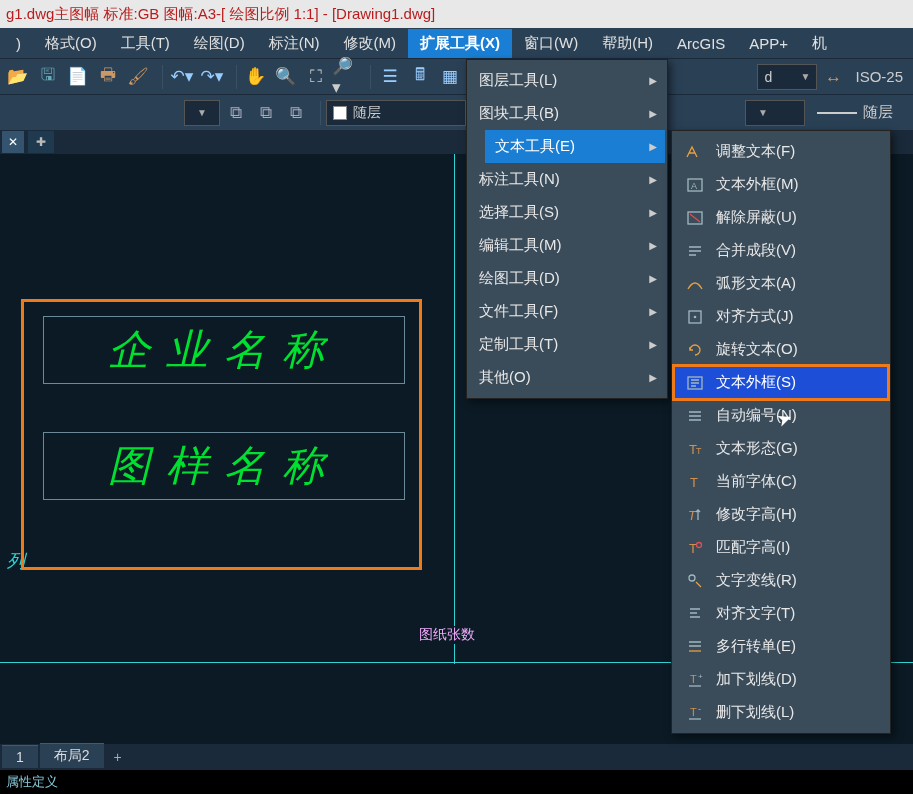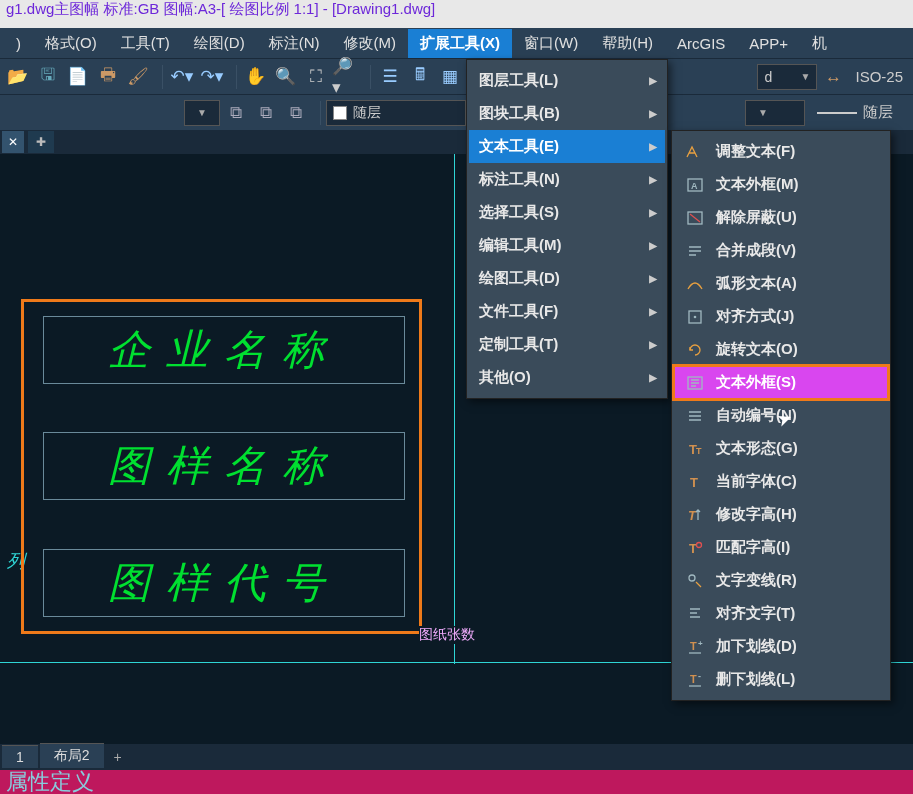--- a/index.html
+++ b/index.html
@@ -10,22 +10,23 @@
     font-size: 14px;
     color: #d0d0d0;
     overflow: hidden;
     position: relative;
   }
 
   
   .titlebar {
     height: 28px;
     background: #e8e8e8;
-    color: #6d28d9;
+    color: #b91c1c;
     display: flex;
+    align-items: center;
     padding: 0 6px;
     font-size: 15px;
     white-space: nowrap;
   }
 
   
   .menubar {
     height: 30px;
     background: #2a4055;
     display: flex;
@@ -110,21 +111,21 @@
   
   .canvas {
     position: relative;
     background: #0b1a25;
     width: 913px;
     height: 596px;
   }
   .title-block {
     position: absolute;
     left: 21px; top: 145px;
-    width: 401px; height: 335px;
+    width: 401px; height: 271px;
     border: 3px solid #ef7a1a;
     background: transparent;
     padding-left: 20px;
   }
   .tb-row {
     position: absolute;
     left: 19px;
     width: 362px; height: 68px;
     border: 1px solid #6a8a9a;
     display: flex; align-items: center; justify-content: center;
@@ -189,55 +190,55 @@
   .btab-plus {
     width: 24px; text-align: center;
     color: #aaa; font-size: 14px;
     padding: 3px 0;
   }
   .cmdline {
     position: absolute;
     left: 0; bottom: 0;
     height: 24px;
     width: 100%;
-    background: #be185d;
+    background: #000000;
     color: #8cd;
-    font-size: 22px;
+    font-size: 13px;
     padding: 0 6px;
     display: flex; align-items: center;
     font-family: "SimSun", serif;
   }
 
   
   .menu-panel {
     position: absolute;
     background: #3a4b5a;
     border: 1px solid #222;
     box-shadow: 3px 3px 8px rgba(0,0,0,.5);
     padding: 4px 2px;
     z-index: 10;
-    font-weight: bold;
   }
   .menu-line {
     display: flex; align-items: center;
     height: 33px;
     padding: 0 26px 0 10px;
     color: #e8e8e8;
     font-size: 15px;
     cursor: pointer;
     position: relative;
   }
   .menu-line:hover, .menu-line.hover {
     background: #1a7fd4;
     color: #fff;
+    margin-left: 16px;
   }
   .menu-line.highlight {
     outline: 3px solid #ef7a1a;
     outline-offset: -1px;
-    background: #d946ef;
+    background: #1d4ed8;
     color: #fff;
   }
   .menu-line .submenu-arrow {
     position: absolute;
     right: 8px;
     font-size: 10px;
     color: #ccc;
   }
   .menu-icon {
     width: 22px; height: 22px;
@@ -347,23 +348,20 @@
   <div class="cyan-line-h"></div>
   <span class="cyan-tick tick-left">列</span>
 
   <div class="title-block">
     <div class="tb-row r1">
       <span class="tb-text">企业名称</span>
     </div>
     <div class="tb-row r2">
       <span class="tb-text">图样名称</span>
     </div>
-    <div class="tb-row r3">
-      <span class="tb-text">图样代号</span>
-    </div>
   </div>
   <span class="sheet-count">图纸张数</span>
 </div>
 
 <div class="bottom-tabs">
   <div class="btab">1</div>
   <div class="btab">布局2</div>
   <div class="btab-plus">+</div>
 </div>
 
@@ -540,20 +538,29 @@
       <span class="menu-icon">
         <svg viewBox="0 0 18 18">
           <path class="mi-stroke" d="M4 4 H14 M4 8 H11 M4 12 H14"></path>
         </svg>
       </span>
       <span>对齐文字(T)</span>
     </div>
   <div class="menu-line">
       <span class="menu-icon">
         <svg viewBox="0 0 18 18">
+          <path class="mi-stroke" d="M3 4 H15 M3 8 H15"></path>
+          <path class="mi-accent" d="M3 13 H15"></path>
+        </svg>
+      </span>
+      <span>多行转单(E)</span>
+    </div>
+  <div class="menu-line">
+      <span class="menu-icon">
+        <svg viewBox="0 0 18 18">
           <text x="4" y="12" font-size="11" fill="#d09050">T</text>
           <path class="mi-stroke" d="M3 15 H15"></path>
           <text x="12" y="8" font-size="8" fill="#a0b8c0">+</text>
         </svg>
       </span>
       <span>加下划线(D)</span>
     </div>
   <div class="menu-line">
       <span class="menu-icon">
         <svg viewBox="0 0 18 18">

